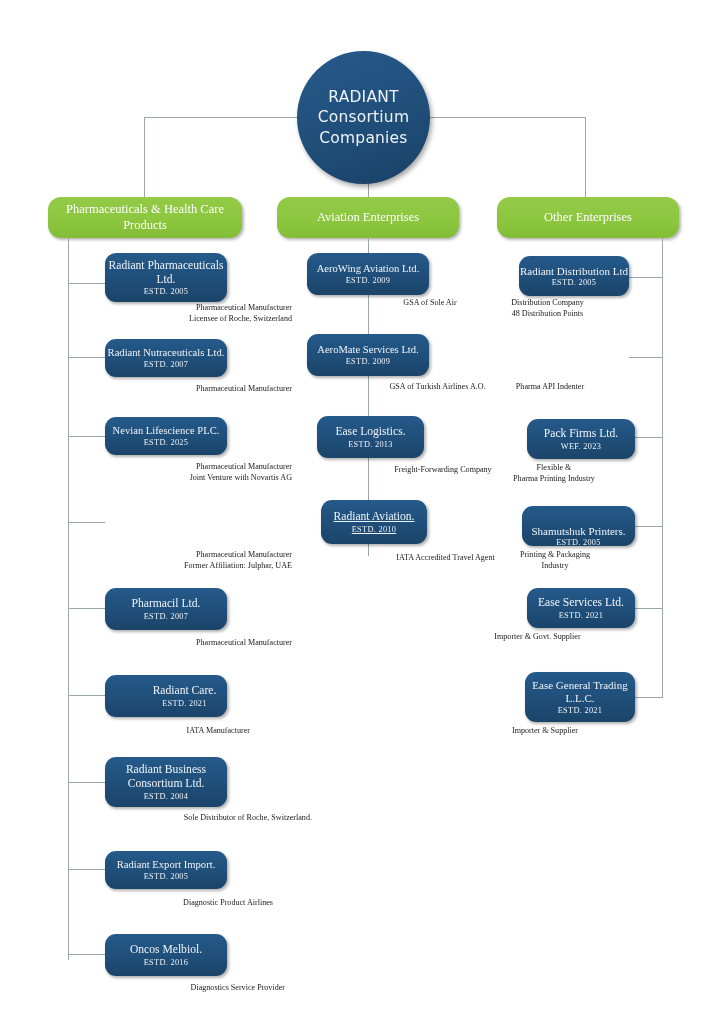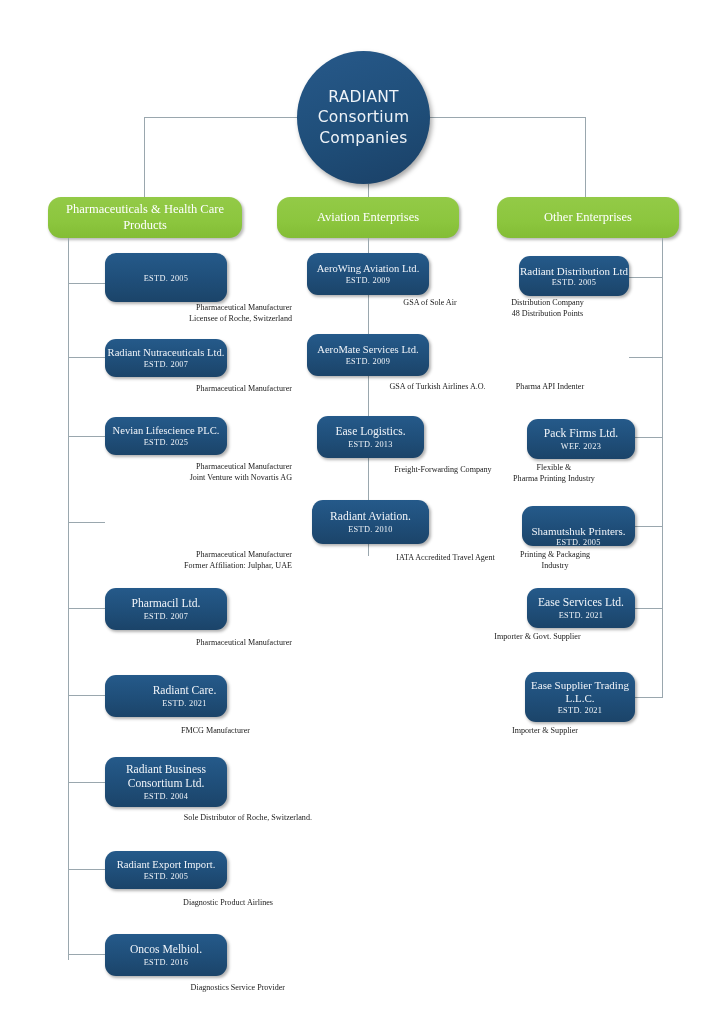--- a/index.html
+++ b/index.html
@@ -133,20 +133,21 @@
   <div class="conn h" style="left:68px; top:357px; width:37px;"></div>
   <div class="conn h" style="left:68px; top:436px; width:37px;"></div>
   <div class="conn h" style="left:68px; top:522px; width:37px;"></div>
   <div class="conn h" style="left:68px; top:608px; width:37px;"></div>
   <div class="conn h" style="left:68px; top:695px; width:37px;"></div>
   <div class="conn h" style="left:68px; top:782px; width:37px;"></div>
   <div class="conn h" style="left:68px; top:869px; width:37px;"></div>
   <div class="conn h" style="left:68px; top:954px; width:37px;"></div>
 
   <div class="node" style="left:105px; top:253px; width:122px; height:49px;">
+    <div class="nm wrap">Radiant Pharmaceuticals Ltd.</div>
     <div class="yr">ESTD. 2005</div>
   </div>
   <div class="cap r" style="left:130px; top:303px; width:162px;">Pharmaceutical Manufacturer
 Licensee of Roche, Switzerland</div>
 
   <div class="node" style="left:105px; top:339px; width:122px; height:38px;">
     <div class="nm" style="font-size:10.6px;">Radiant Nutraceuticals Ltd.</div>
     <div class="yr">ESTD. 2007</div>
   </div>
   <div class="cap r" style="left:130px; top:384px; width:162px;">Pharmaceutical Manufacturer</div>
@@ -164,21 +165,21 @@
   <div class="node" style="left:105px; top:588px; width:122px; height:42px;">
     <div class="nm">Pharmacil Ltd.</div>
     <div class="yr">ESTD. 2007</div>
   </div>
   <div class="cap r" style="left:130px; top:638px; width:162px;">Pharmaceutical Manufacturer</div>
 
   <div class="node" style="left:105px; top:675px; width:122px; height:42px;padding-left:37px;">
     <div class="nm">Radiant Care.</div>
     <div class="yr">ESTD. 2021</div>
   </div>
-  <div class="cap r" style="left:130px; top:726px; width:120px;">FMCG Manufacturer</div>
+  <div class="cap r" style="left:130px; top:726px; width:120px;">IATA Manufacturer</div>
 
   <div class="node" style="left:105px; top:757px; width:122px; height:50px;">
     <div class="nm wrap">Radiant Business Consortium Ltd.</div>
     <div class="yr">ESTD. 2004</div>
   </div>
   <div class="cap r" style="left:140px; top:813px; width:172px;">Sole Distributor of Roche, Switzerland.</div>
 
   <div class="node" style="left:105px; top:851px; width:122px; height:38px;">
     <div class="nm" style="font-size:10.6px;">Radiant Export Import.</div>
     <div class="yr">ESTD. 2005</div>
@@ -204,21 +205,21 @@
     <div class="yr">ESTD. 2009</div>
   </div>
   <div class="cap c" style="left:370px; top:382px; width:135px;">GSA of Turkish Airlines A.O.</div>
 
   <div class="node" style="left:317px; top:416px; width:107px; height:42px;">
     <div class="nm">Ease Logistics.</div>
     <div class="yr">ESTD. 2013</div>
   </div>
   <div class="cap c" style="left:378px; top:465px; width:130px;">Freight-Forwarding Company</div>
 
-  <div class="node" style="left:312px; top:500px; width:117px; height:44px;">
+  <div class="node" style="left:321px; top:500px; width:106px; height:44px;text-decoration:underline;">
     <div class="nm">Radiant Aviation.</div>
     <div class="yr">ESTD. 2010</div>
   </div>
   <div class="cap c" style="left:378px; top:553px; width:135px;">IATA Accredited Travel Agent</div>
 
   <div class="conn v" style="left:662px; top:238px; height:460px;"></div>
 
   <div class="conn h" style="left:629px; top:277px; width:34px;"></div>
   <div class="conn h" style="left:629px; top:357px; width:34px;"></div>
   <div class="conn h" style="left:629px; top:437px; width:34px;"></div>
@@ -249,21 +250,21 @@
   <div class="cap c" style="left:496px; top:550px; width:118px;">Printing &amp; Packaging
 Industry</div>
 
   <div class="node" style="left:527px; top:588px; width:108px; height:40px;">
     <div class="nm">Ease Services Ltd.</div>
     <div class="yr">ESTD. 2021</div>
   </div>
   <div class="cap c" style="left:470px; top:632px; width:135px;">Importer &amp; Govt. Supplier</div>
 
   <div class="node" style="left:525px; top:672px; width:110px; height:50px;">
-    <div class="nm wrap" style="font-size:11px;">Ease Supplier Trading L.L.C.</div>
+    <div class="nm wrap" style="font-size:11px;">Ease General Trading L.L.C.</div>
     <div class="yr">ESTD. 2021</div>
   </div>
   <div class="cap c" style="left:485px; top:726px; width:120px;">Importer &amp; Supplier</div>
 
   <div class="root-circle">
     <span>RADIANT</span>
     <span>Consortium</span>
     <span>Companies</span>
   </div>
 

